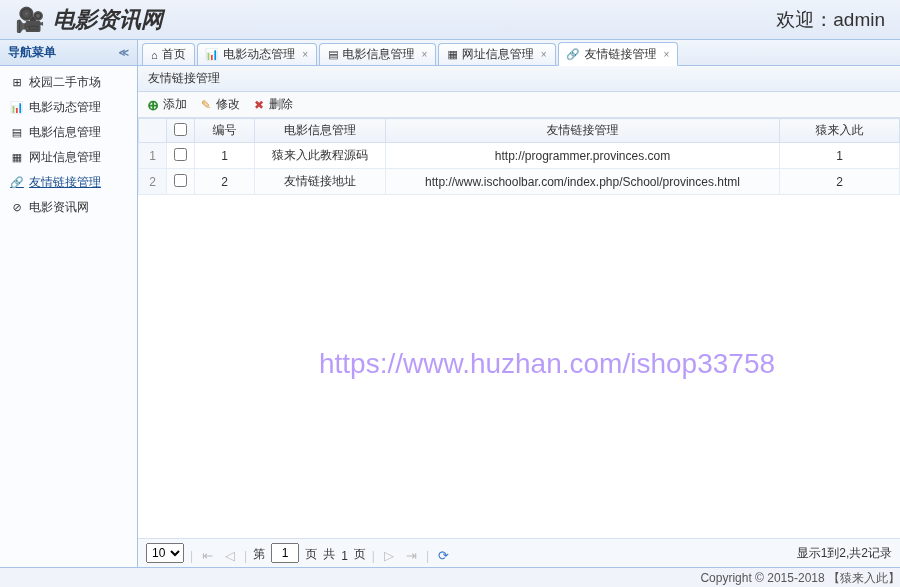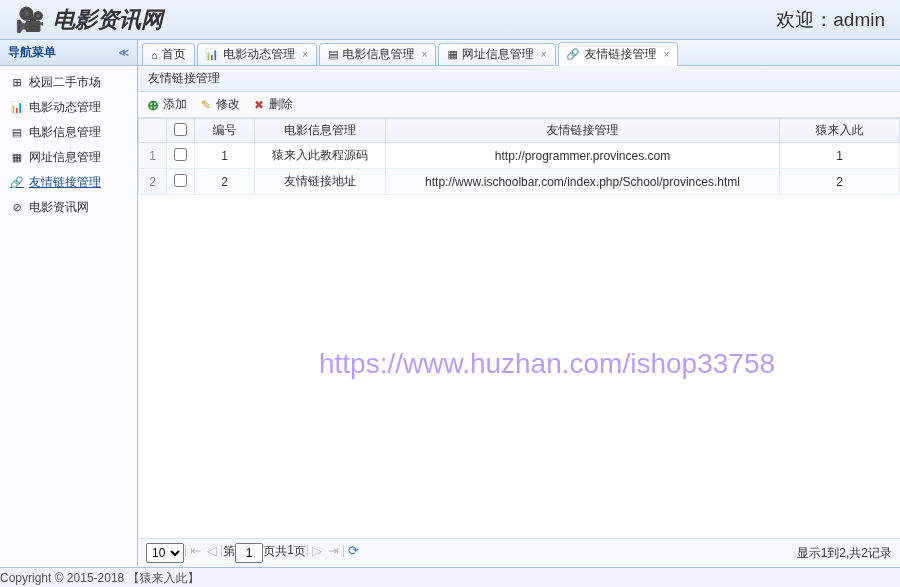--- a/index.html
+++ b/index.html
@@ -45,28 +45,28 @@
     .grid tr:nth-child(even) td { background: #fafcfe; }
     .grid input[type="checkbox"] { cursor: pointer; }
     .col-checkbox { width: 28px; }
     .col-rownum { width: 28px; background: #f4f7fb !important; color: #888; }
     .col-id { width: 60px; }
     .col-order { width: 120px; }
     
     .watermark { position: absolute; top: 50%; left: 50%; transform: translate(-50%, 20px); font-size: 28px; color: #8b5cf6; opacity: 0.6; pointer-events: none; font-family: Arial; margin-left: 28px; }
     
     .pager { background: #f5f8fc; border-top: 1px solid #d6e0ee; padding: 4px 8px; display: flex; align-items: center; justify-content: space-between; font-size: 12px; }
-    .pager-left { display: flex; align-items: flex-start; }
+    .pager-left { display: flex; align-items: flex-end; gap: 6px; }
     .pager-left select { font-size: 12px; padding: 1px; }
     .pager-btn { cursor: pointer; color: #5a7ba8; padding: 0 3px; font-size: 13px; }
     .pager-btn.disabled { color: #bbb; cursor: default; }
     .pager-sep { color: #ccc; }
     .page-input { width: 28px; text-align: center; font-size: 12px; padding: 1px; }
     
-    .footer { height: 20px; background: #f0f4fa; border-top: 1px solid #a6c2e6; text-align: left; font-size: 12px; line-height: 20px; color: #555; }
+    .footer { height: 20px; background: #f0f4fa; border-top: 1px solid #a6c2e6; text-align: right; font-size: 12px; line-height: 20px; color: #555; }
   </style>
 </head>
 <body>
 
 <div class="header">
   <div class="logo-area">
     <span class="logo-icon">🎥</span>
     <span class="logo-text">电影资讯网</span>
   </div>
   <div class="welcome">

